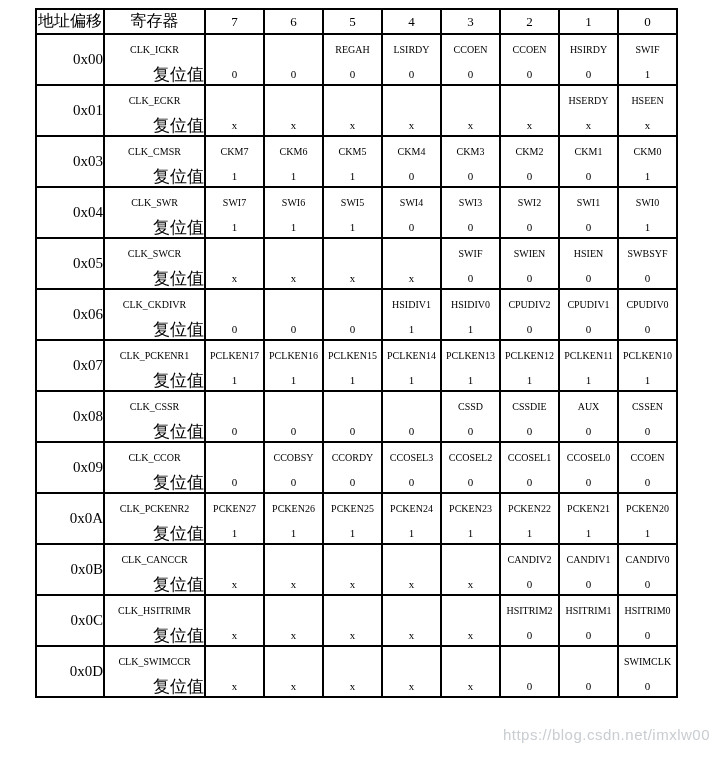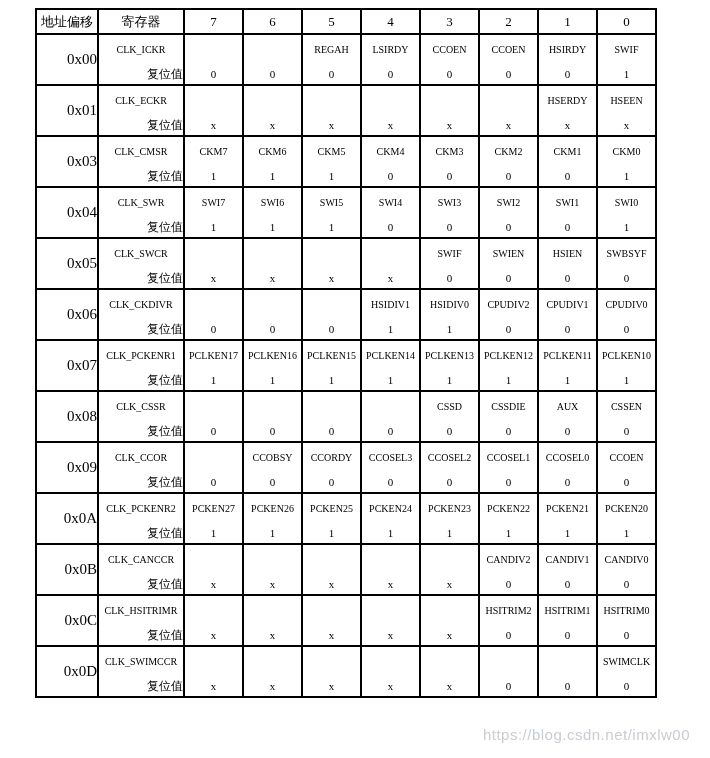--- a/index.html
+++ b/index.html
@@ -25,41 +25,41 @@
     vertical-align: middle;
     overflow: hidden;
     white-space: nowrap;
   }
   .regmap th.hcell {
     height: 25px;
     font-weight: normal;
     font-size: 13px;
     padding: 0 1px;
   }
-  .regmap th.hcell.cn { font-size: 13px; }
+  .regmap th.hcell.cn { font-size: 16px; }
   td.offset { font-size: 15px; height: 51px; text-align: right; }
   td.cell2 { height: 51px; padding: 0; vertical-align: top; }
   .cell-top {
     height: 29px;
     display: flex; align-items: center; justify-content: center;
     font-size: 10px;
     letter-spacing: 0px;
   }
   .cell-bot {
     height: 20px;
     display: flex; align-items: center; justify-content: center;
     font-size: 11px;
   }
   .reg-name { font-size: 10px; }
-  .reset-label { font-size: 12px; margin-left: 48px; }
+  .reset-label { font-size: 17px; margin-left: 48px; }
   td.reserved { font-size: 12px; height: 51px; }
 
   .watermark {
     position: absolute;
-    right: 20px;
+    right: 0;
     top: 726px;
     font-family: "Liberation Sans", "DejaVu Sans", sans-serif;
     font-size: 15px;
     color: rgba(190, 196, 202, 0.85);
     letter-spacing: 0.5px;
     pointer-events: none;
   }
 </style>
 </head>
 <body>

